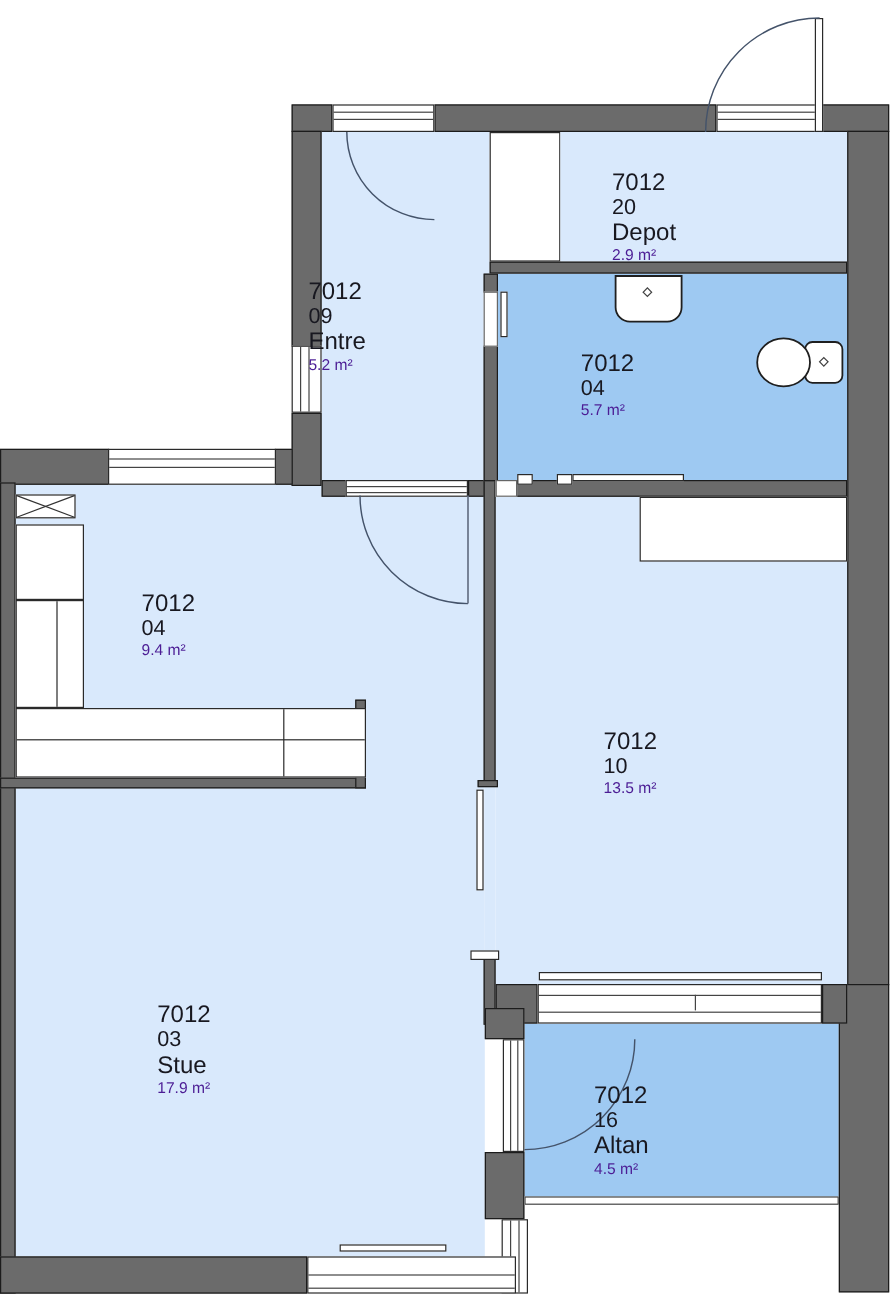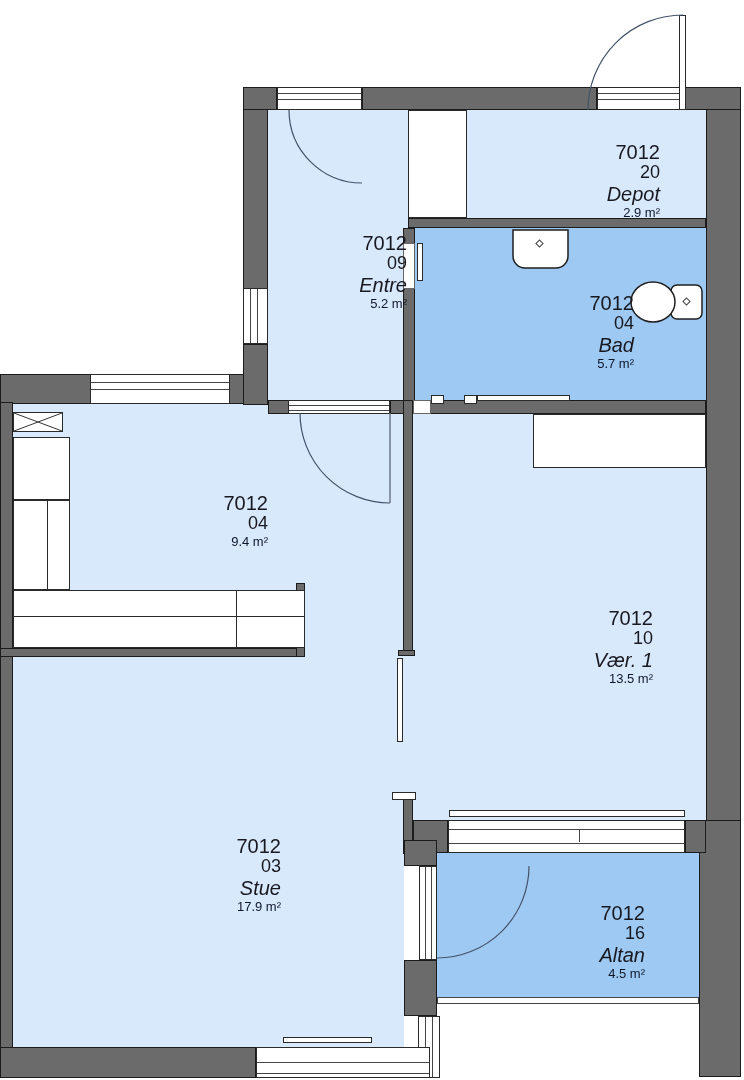--- a/index.html
+++ b/index.html
@@ -5,25 +5,25 @@
   html,body{margin:0;padding:0;background:#fff;}
   #plan{position:relative;width:744px;height:1080px;background:#ffffff;overflow:hidden;
         font-family:"Liberation Sans",sans-serif;}
   .wall{position:absolute;box-sizing:border-box;background:#6b6b6b;border:1px solid #1c1c1c;}
   .floor-light{position:absolute;box-sizing:border-box;background:#d9e9fc;}
   .floor-medium{position:absolute;box-sizing:border-box;background:#9ec9f2;}
   .white-el{position:absolute;box-sizing:border-box;background:#ffffff;border:1px solid #2a2a2a;}
   .frame{position:absolute;box-sizing:border-box;background:#ffffff;border:1px solid #2a2a2a;}
   .fline-h{position:absolute;left:0;right:0;height:1px;background:#444;}
   .fline-v{position:absolute;top:0;bottom:0;width:1px;background:#444;}
-  .room-label{position:absolute;text-align:right;color:#181820;line-height:1.1;}
+  .room-label{position:absolute;text-align:left;color:#181820;line-height:1.1;}
   .rl-number{font-size:20px;}
   .rl-unit{font-size:18px;}
-  .rl-name{font-size:20px;font-style:italic;}
-  .rl-area{font-size:13px;color:#0f172a;margin-top:1px;}
+  .rl-name{font-size:20px;}
+  .rl-area{font-size:13px;color:#4c1d95;margin-top:1px;}
   svg{position:absolute;left:0;top:0;}
 </style>
 </head>
 <body>
 
 <div id="plan">
 
   <div class="floor-light" style="left:268px;top:110px;width:140px;height:292px;"></div>
   <div class="white-el" style="left:408px;top:110px;width:59px;height:108px;"></div>
   <div class="floor-light" style="left:467px;top:110px;width:239px;height:108px;"></div>
@@ -178,32 +178,30 @@
   </div>
   <div class="room-label" style="left:510px;top:141px;width:150px;">
     <div class="rl-number">7012</div>
     <div class="rl-unit">20</div>
     <div class="rl-name">Depot</div>
     <div class="rl-area">2.9 m²</div>
   </div>
   <div class="room-label" style="left:484px;top:292px;width:150px;">
     <div class="rl-number">7012</div>
     <div class="rl-unit">04</div>
-    <div class="rl-name">Bad</div>
     <div class="rl-area">5.7 m²</div>
   </div>
   <div class="room-label" style="left:118px;top:492px;width:150px;">
     <div class="rl-number">7012</div>
     <div class="rl-unit">04</div>
     <div class="rl-area">9.4 m²</div>
   </div>
   <div class="room-label" style="left:503px;top:607px;width:150px;">
     <div class="rl-number">7012</div>
     <div class="rl-unit">10</div>
-    <div class="rl-name">Vær. 1</div>
     <div class="rl-area">13.5 m²</div>
   </div>
   <div class="room-label" style="left:131px;top:835px;width:150px;">
     <div class="rl-number">7012</div>
     <div class="rl-unit">03</div>
     <div class="rl-name">Stue</div>
     <div class="rl-area">17.9 m²</div>
   </div>
   <div class="room-label" style="left:495px;top:902px;width:150px;">
     <div class="rl-number">7012</div>

